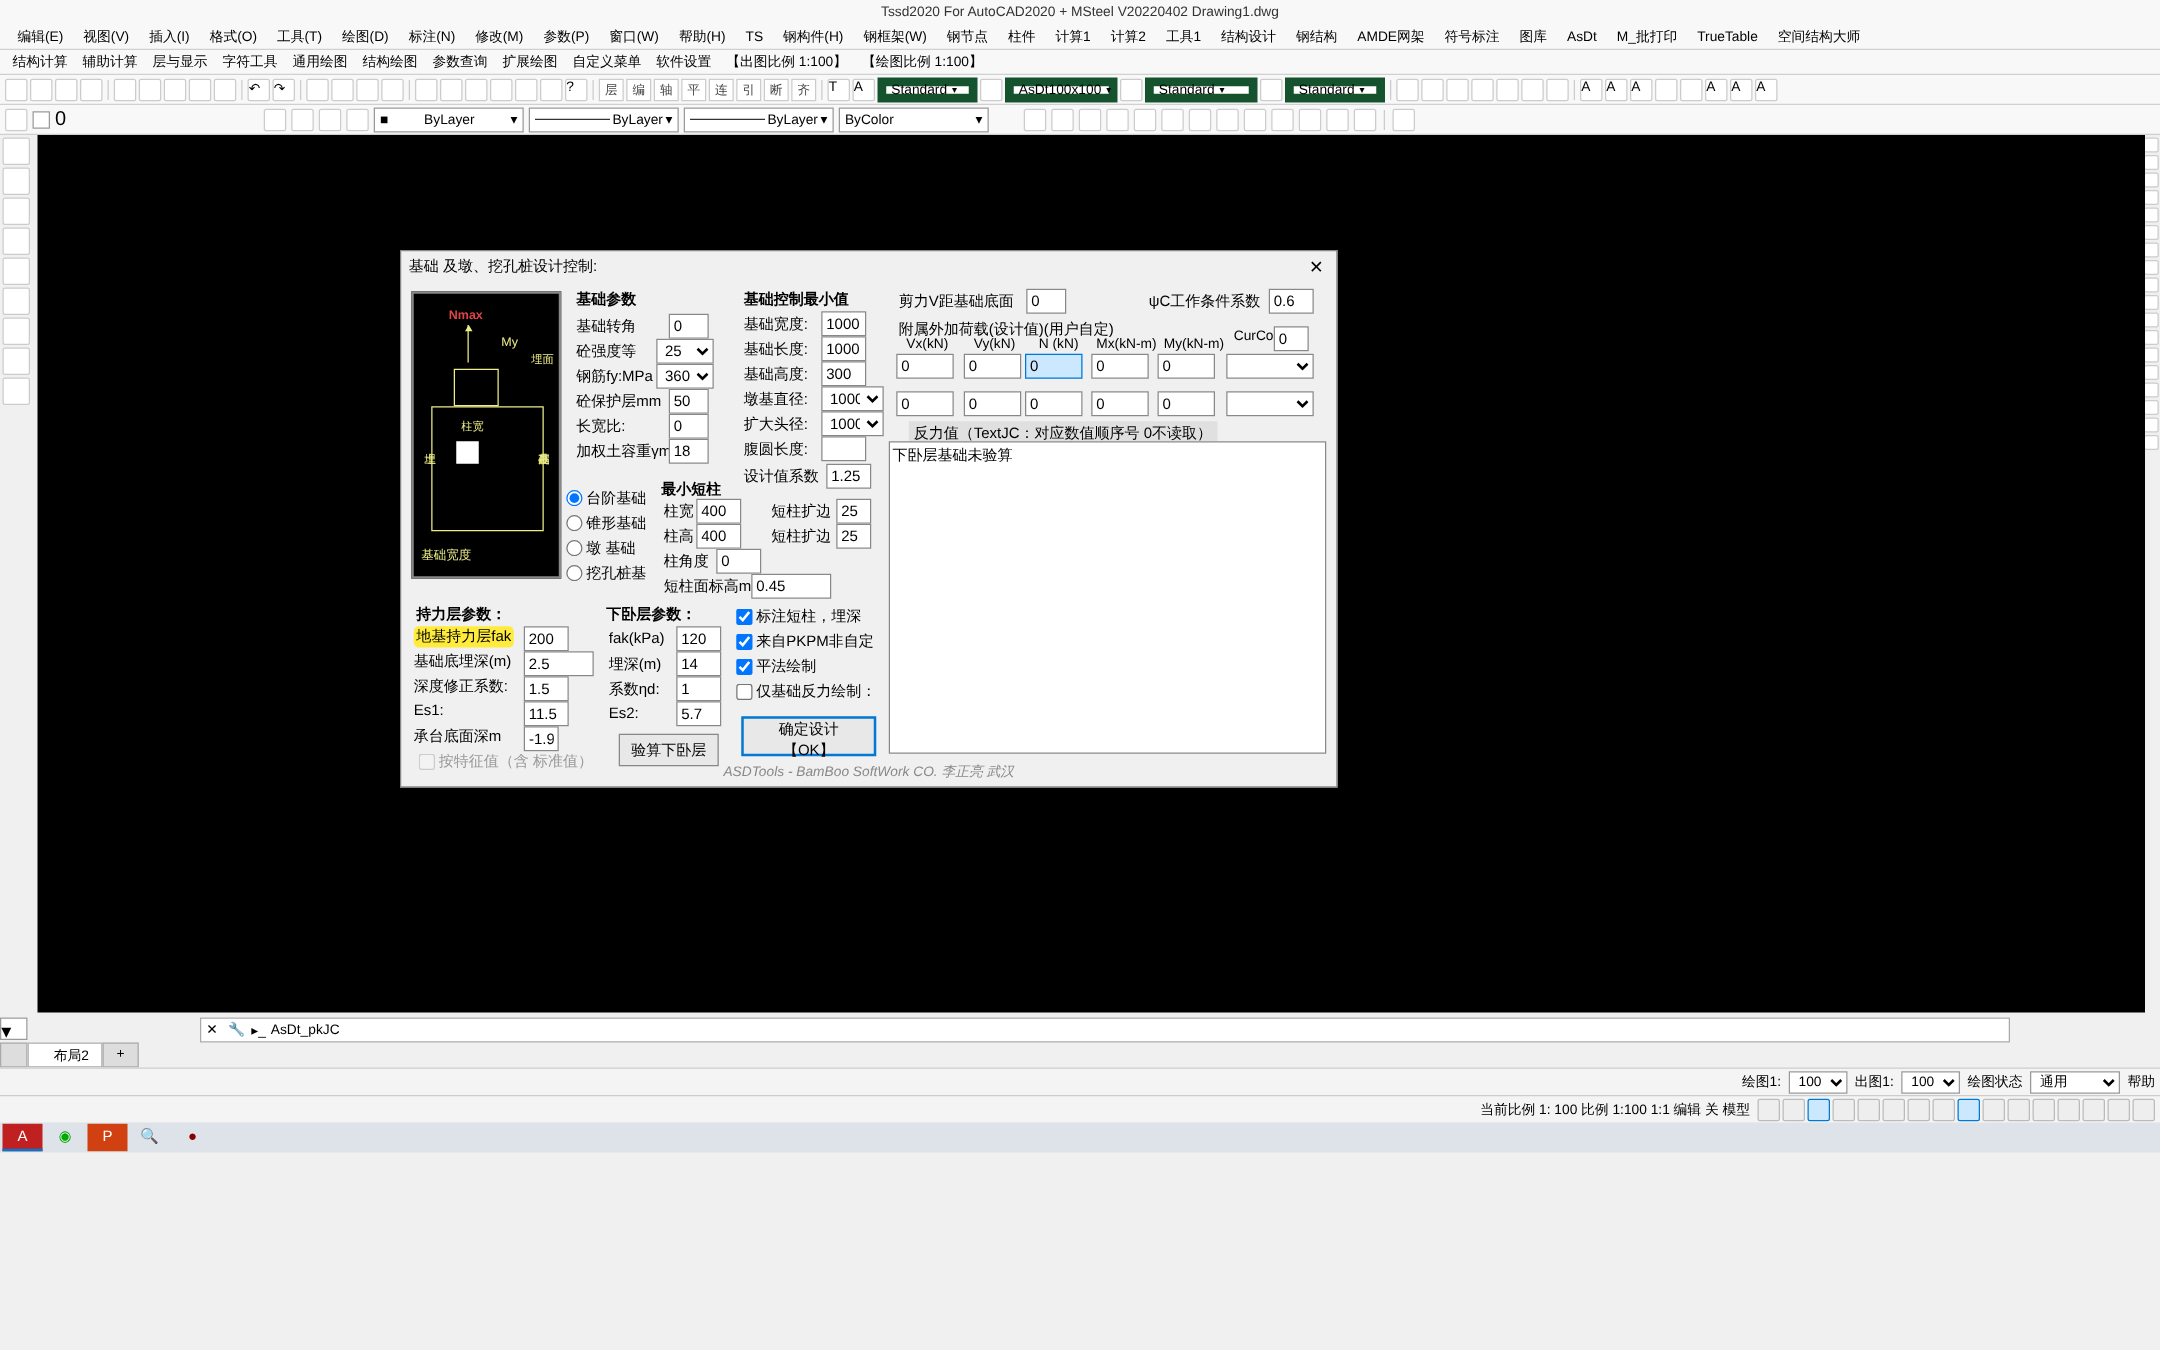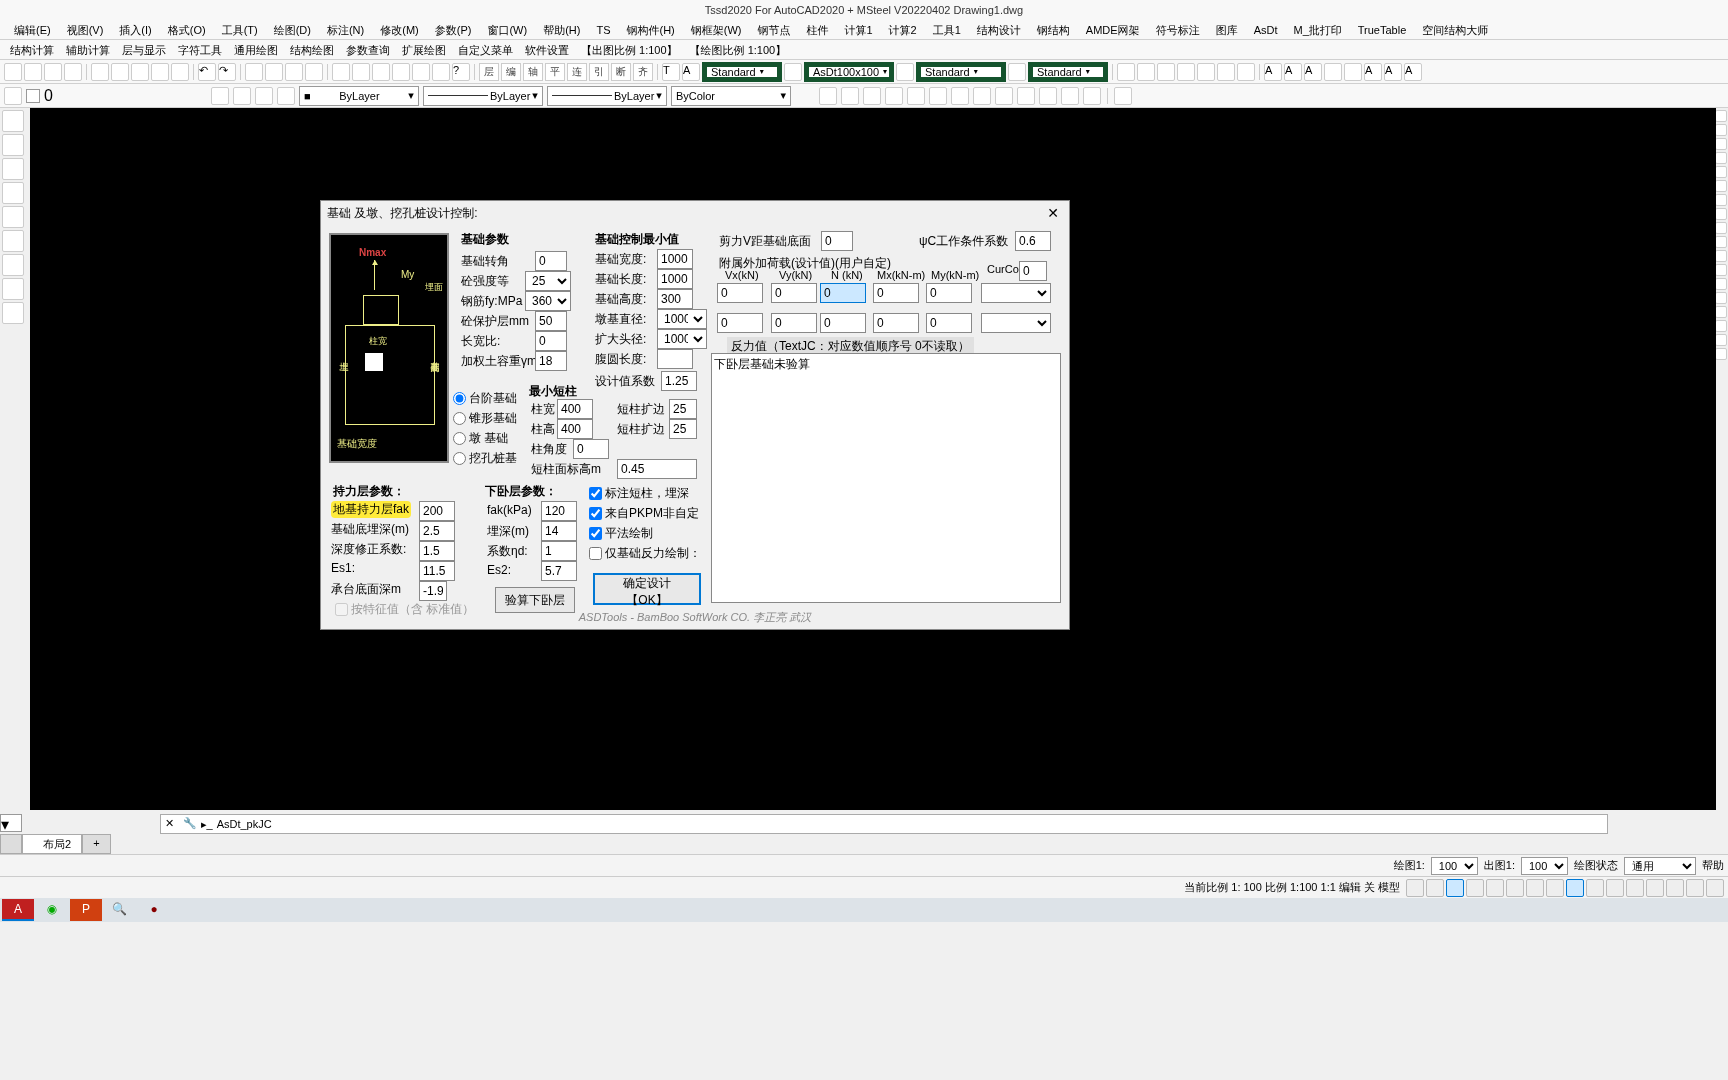--- a/index.html
+++ b/index.html
@@ -13,21 +13,21 @@
 .menubar span { padding: 2px 8px; line-height: 16px; cursor: default; }
 
 
 .secmenu { height: 20px; background: #f8f8f8; display: flex; padding-left: 4px; font-size: 11px; border-bottom: 1px solid #d0d0d0; }
 .secmenu span { padding: 2px 6px; line-height: 16px; }
 
 
 .toolbar { height: 24px; background: #f8f8f8; display: flex; align-items: center; padding: 0 4px; border-bottom: 1px solid #d0d0d0; font-size: 11px; gap: 2px; }
 .tool-btn { width: 18px; height: 18px; border: 1px solid #ccc; background: #fff; border-radius: 2px; }
 .tool-sep { width: 1px; height: 16px; background: #ccc; margin: 0 2px; }
-.tool-drop { height: 20px; border: 5px solid #14532d; background: #fff; padding: 0 4px; font-size: 11px; display: flex; align-items: center; }
+.tool-drop { height: 20px; border: 7px solid #14532d; background: #fff; padding: 0 4px; font-size: 11px; display: flex; align-items: center; }
 .tool-drop .arrow { margin-left: 4px; font-size: 8px; }
 .chinese-btn { width: 20px; height: 18px; border: 1px solid #ccc; background: #fff; display: flex; align-items: center; justify-content: center; font-size: 10px; color: #444; }
 
 
 .propbar { height: 24px; background: #f8f8f8; display: flex; align-items: center; padding: 0 4px; border-bottom: 1px solid #d0d0d0; gap: 4px; }
 .prop-color { width: 14px; height: 14px; background: #fff; border: 1px solid #999; }
 .prop-drop { height: 20px; border: 1px solid #999; background: #fff; padding: 0 4px; font-size: 11px; min-width: 120px; display: flex; align-items: center; justify-content: space-between; }
 .line-sample { width: 60px; height: 0; border-top: 1px solid #333; }
 
 
@@ -381,21 +381,21 @@
     <div class="lbl" style="left:210px;top:196px">柱高</div>
     <input class="inp" style="left: 236px; top: 194px; width: 36px;" value="400">
     <div class="lbl" style="left:210px;top:216px">柱角度</div>
     <input class="inp" style="left: 252px; top: 214px; width: 36px;" value="0">
 
     <div class="lbl" style="left:296px;top:176px">短柱扩边</div>
     <input class="inp" style="left: 348px; top: 174px; width: 28px;" value="25">
     <div class="lbl" style="left:296px;top:196px">短柱扩边</div>
     <input class="inp" style="left: 348px; top: 194px; width: 28px;" value="25">
     <div class="lbl" style="left:210px;top:236px">短柱面标高m</div>
-    <input class="inp" style="left: 296px; top: 234px; width: 80px;" value="0.45">
+    <input class="inp" style="left: 280px; top: 234px; width: 64px;" value="0.45">
 
     <div class="lbl" style="left:398px;top:8px">剪力V距基础底面</div>
     <input class="inp" style="left: 500px; top: 6px; width: 32px;" value="0">
     <div class="lbl" style="left:598px;top:8px">ψC工作条件系数</div>
     <input class="inp" style="left: 694px; top: 6px; width: 36px;" value="0.6">
 
     <div class="lbl" style="left:398px;top:30px">附属外加荷载(设计值)(用户自定)</div>
     <div class="lbl" style="left:404px;top:44px;font-size:11px">Vx(kN)</div>
     <div class="lbl" style="left:458px;top:44px;font-size:11px">Vy(kN)</div>
     <div class="lbl" style="left:510px;top:44px;font-size:11px">N (kN)</div>
@@ -417,21 +417,21 @@
     <select class="sel" style="left:660px;top:88px;width:70px"><option></option></select>
 
     <div class="lbl" style="left:406px;top:112px;background:#e0e0e0;padding:1px 4px">反力值（TextJC：对应数值顺序号 0不读取）</div>
 
     <div class="results"><span>下卧层基础未验算</span></div>
 
     <div class="lbl" style="left:12px;top:258px;font-weight:bold">持力层参数：</div>
     <div class="lbl highlight" style="left:10px;top:276px">地基持力层fak</div>
     <input class="inp" style="left: 98px; top: 276px; width: 36px;" value="200">
     <div class="lbl" style="left:10px;top:296px">基础底埋深(m)</div>
-    <input class="inp" style="left: 98px; top: 296px; width: 36px;" value="2.5">
+    <input class="inp" style="left: 98px; top: 296px; width: 56px;" value="2.5">
     <div class="lbl" style="left:10px;top:316px">深度修正系数:</div>
     <input class="inp" style="left: 98px; top: 316px; width: 36px;" value="1.5">
     <div class="lbl" style="left:10px;top:336px">Es1:</div>
     <input class="inp" style="left: 98px; top: 336px; width: 36px;" value="11.5">
     <div class="lbl" style="left:10px;top:356px">承台底面深m</div>
     <input class="inp" style="left: 98px; top: 356px; width: 28px;" value="-1.93">
     <label class="check" style="left:14px;top:376px;color:#999">
         <input type="checkbox" disabled="" style="">
         <span>按特征值（含 标准值）</span>
       </label>

